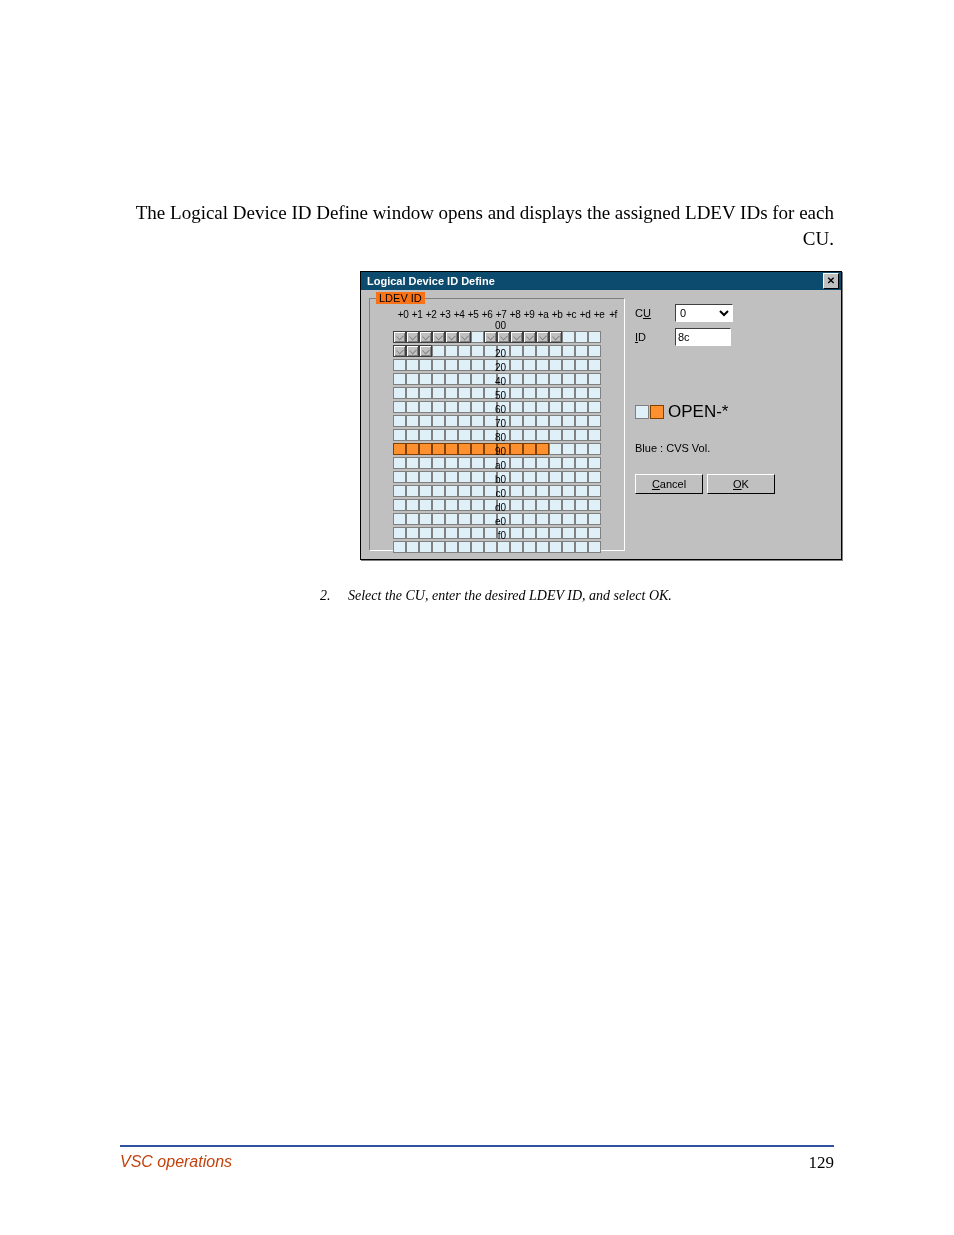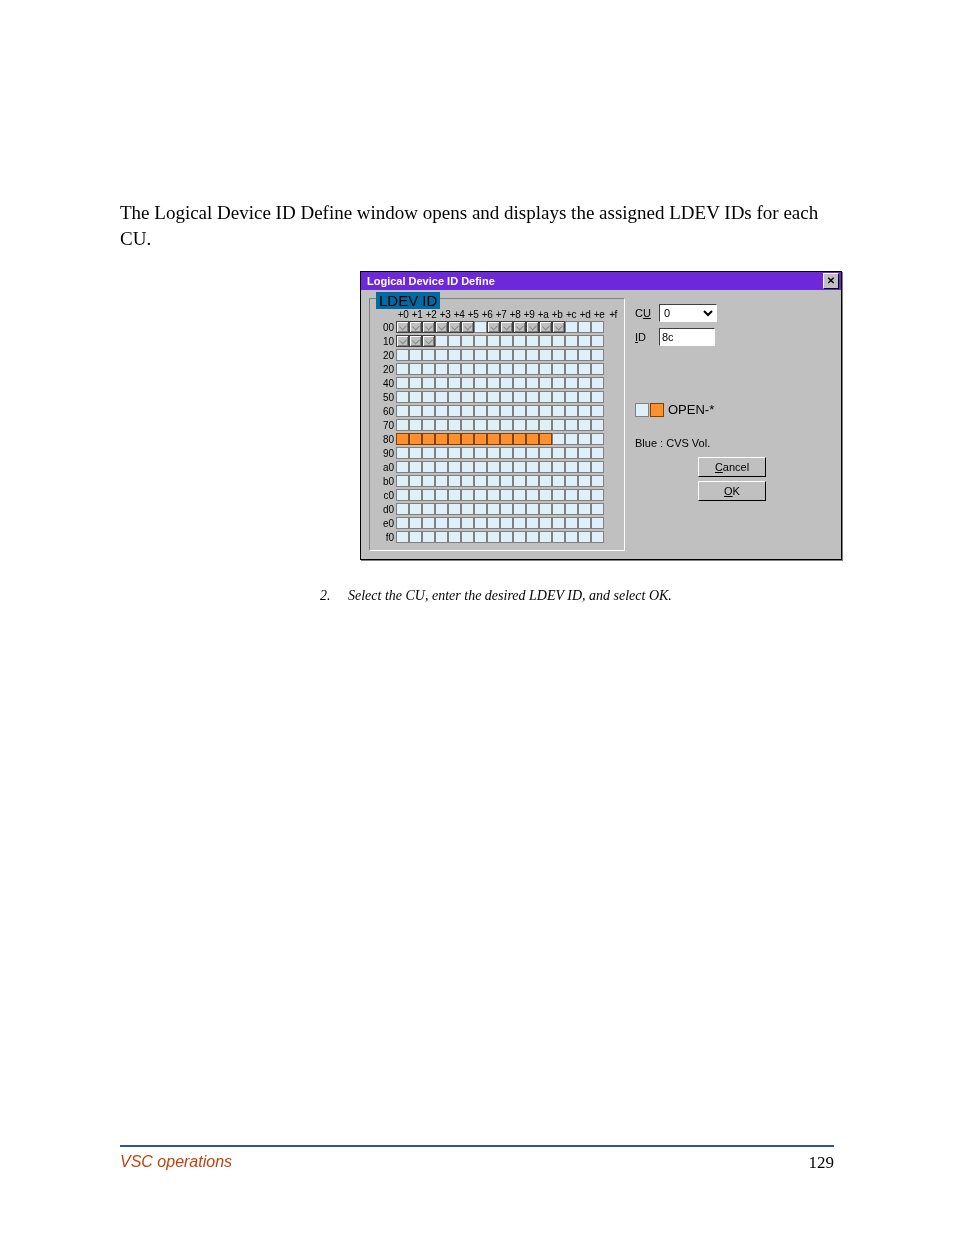--- a/index.html
+++ b/index.html
@@ -13,35 +13,36 @@
     width: 954px;
     height: 1235px;
     position: relative;
     box-sizing: border-box;
     padding: 200px 120px 60px 120px;
   }
   .leading-text {
     font-size: 19px;
     line-height: 1.35;
     margin-bottom: 20px;
+    text-align: right;
   }
 
   
   .dialog {
     margin-left: 240px;
     width: 480px;
     background: #c0c0c0;
     border: 1px solid #000;
     box-shadow: 1px 1px 0 #808080;
     font-family: "MS Sans Serif", Tahoma, Arial, sans-serif;
     font-size: 11px;
     color: #000;
   }
   .titlebar {
-    background: #6d28d9;
+    background: #0c4a6e;
     color: #fff;
     height: 18px;
     display: flex;
     align-items: center;
     justify-content: space-between;
     padding: 0 2px 0 6px;
     font-weight: bold;
     font-size: 11px;
   }
   .close-btn {
@@ -72,41 +73,42 @@
     border-right-color: #fff;
     border-bottom-color: #fff;
     padding: 6px 4px 6px 4px;
     position: relative;
     flex: 0 0 auto;
   }
   .groupbox-label {
     position: absolute;
     top: -7px;
     left: 6px;
-    background: #0369a1;
+    background: #f97316;
     padding: 0 3px;
-    font-size: 15px;
+    font-size: 11px;
   }
   .grid-wrap {
     margin-top: 4px;
   }
   .col-headers {
     display: flex;
     margin-left: 22px;
     font-size: 10px;
     letter-spacing: -0.5px;
   }
   .col-headers span {
     width: 14px;
     text-align: center;
   }
   .row {
     display: flex;
     align-items: center;
     height: 14px;
+    flex-direction: column;
   }
   .row-label {
     width: 20px;
     text-align: right;
     margin-right: 2px;
     font-size: 10px;
   }
   .cells {
     display: flex;
     gap: 0px;
@@ -143,21 +145,21 @@
   .right-panel {
     flex: 1;
     display: flex;
     flex-direction: column;
     gap: 6px;
     padding: 6px 4px 4px 4px;
   }
   .field-row {
     display: flex;
     align-items: center;
-    gap: 6px;
+    gap: 22px;
   }
   .field-label {
     width: 18px;
     font-size: 11px;
   }
   .sunken-input {
     width: 56px;
     height: 18px;
     font-family: inherit;
     font-size: 11px;
@@ -179,44 +181,44 @@
     border-right: 1px solid #fff;
     border-bottom: 1px solid #fff;
     background: #fff;
     box-sizing: border-box;
   }
   .legend-row {
     display: flex;
     align-items: center;
     gap: 4px;
     margin-top: 50px;
-    font-size: 13px;
+    font-size: 17px;
   }
   .legend-swatches {
     display: flex;
     gap: 1px;
   }
   .swatch {
     width: 12px; height: 12px;
     border: 1px solid #808080;
     background: #e0f0f8;
   }
   .swatch.orange {
     background: #ff9030;
     border: 1px solid #804000;
   }
   .cvs-note {
     margin-top: 14px;
     font-size: 11px;
   }
   .btn-stack {
-    margin-top: 2px;
-    display: flex;
-    flex-direction: column;
-    align-items: center;
+    margin-top: 14px;
+    display: flex;
+    flex-direction: row;
+    align-items: flex-start;
     gap: 4px;
   }
   .win-btn {
     width: 68px;
     height: 20px;
     font-family: inherit;
     font-size: 11px;
     background: #c0c0c0;
     border-top: 1px solid #fff;
     border-left: 1px solid #fff;

